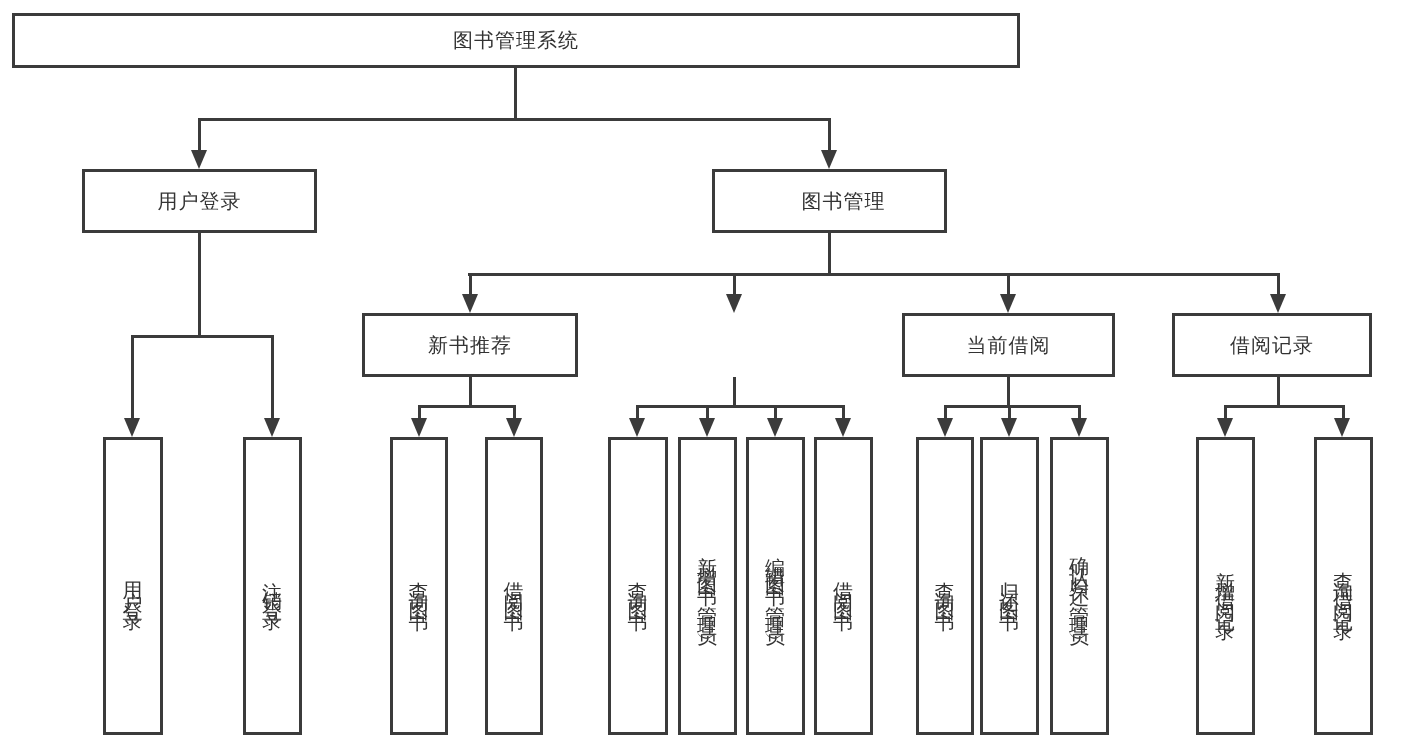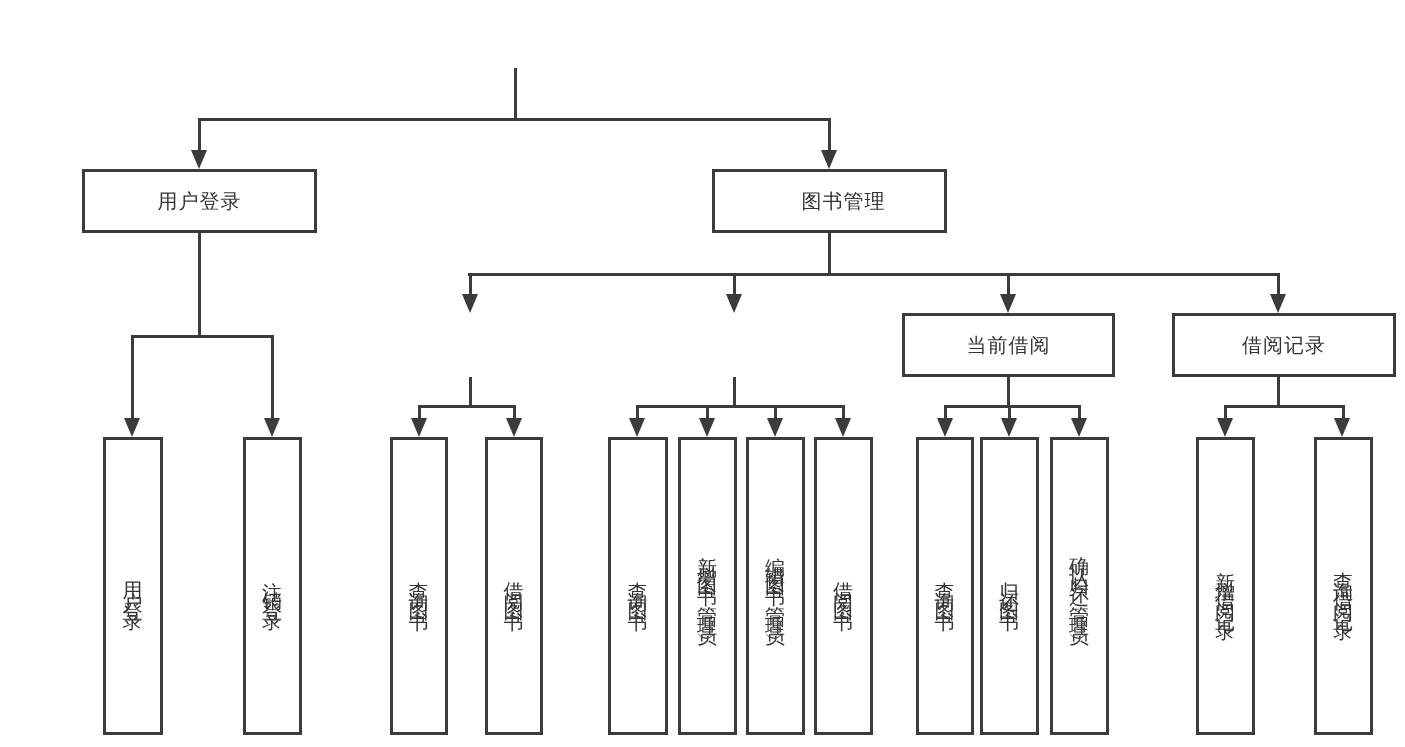--- a/index.html
+++ b/index.html
@@ -27,20 +27,23 @@
   .watermark{
     position:absolute;top:711px;right:6px;font-size:21px;color:#b5b5b5;
     letter-spacing:1px;
   }
 </style>
 </head>
 <body>
 
 <div class="canvas">
 
+  <div class="node" style="left:12px;top:13px;width:1008px;height:55px;">
+    <span>图书管理系统</span>
+  </div>
 
   <div class="vl" style="left:514px;top:68px;height:50px;"></div>
   <div class="hl" style="left:198px;top:118px;width:633px;"></div>
   <div class="vl" style="left:198px;top:118px;height:33px;"></div>
   <div class="ar" style="left:191px;top:150px;"></div>
   <div class="vl" style="left:828px;top:118px;height:33px;"></div>
   <div class="ar" style="left:821px;top:150px;"></div>
 
   <div class="node" style="left:82px;top:169px;width:235px;height:64px;">
     <span>用户登录</span>
@@ -60,24 +63,27 @@
   <div class="hl" style="left:468px;top:273px;width:812px;"></div>
   <div class="vl" style="left:469px;top:273px;height:23px;"></div>
   <div class="ar" style="left:462px;top:294px;"></div>
   <div class="vl" style="left:733px;top:273px;height:23px;"></div>
   <div class="ar" style="left:726px;top:294px;"></div>
   <div class="vl" style="left:1007px;top:273px;height:23px;"></div>
   <div class="ar" style="left:1000px;top:294px;"></div>
   <div class="vl" style="left:1277px;top:273px;height:23px;"></div>
   <div class="ar" style="left:1270px;top:294px;"></div>
 
+  <div class="node" style="left:362px;top:313px;width:216px;height:64px;">
+    <span>新书推荐</span>
+  </div>
   <div class="node" style="left:902px;top:313px;width:213px;height:64px;text-align:center;">
     <span>当前借阅</span>
   </div>
-  <div class="node" style="left:1172px;top:313px;width:224px;height:64px;">
+  <div class="node" style="left:1172px;top:313px;width:200px;height:64px;">
     <span>借阅记录</span>
   </div>
 
   <div class="vl" style="left:469px;top:377px;height:30px;"></div>
   <div class="hl" style="left:418px;top:405px;width:98px;"></div>
   <div class="vl" style="left:733px;top:377px;height:30px;"></div>
   <div class="hl" style="left:636px;top:405px;width:209px;"></div>
   <div class="vl" style="left:1007px;top:377px;height:30px;"></div>
   <div class="hl" style="left:944px;top:405px;width:137px;"></div>
   <div class="vl" style="left:1277px;top:377px;height:30px;"></div>

